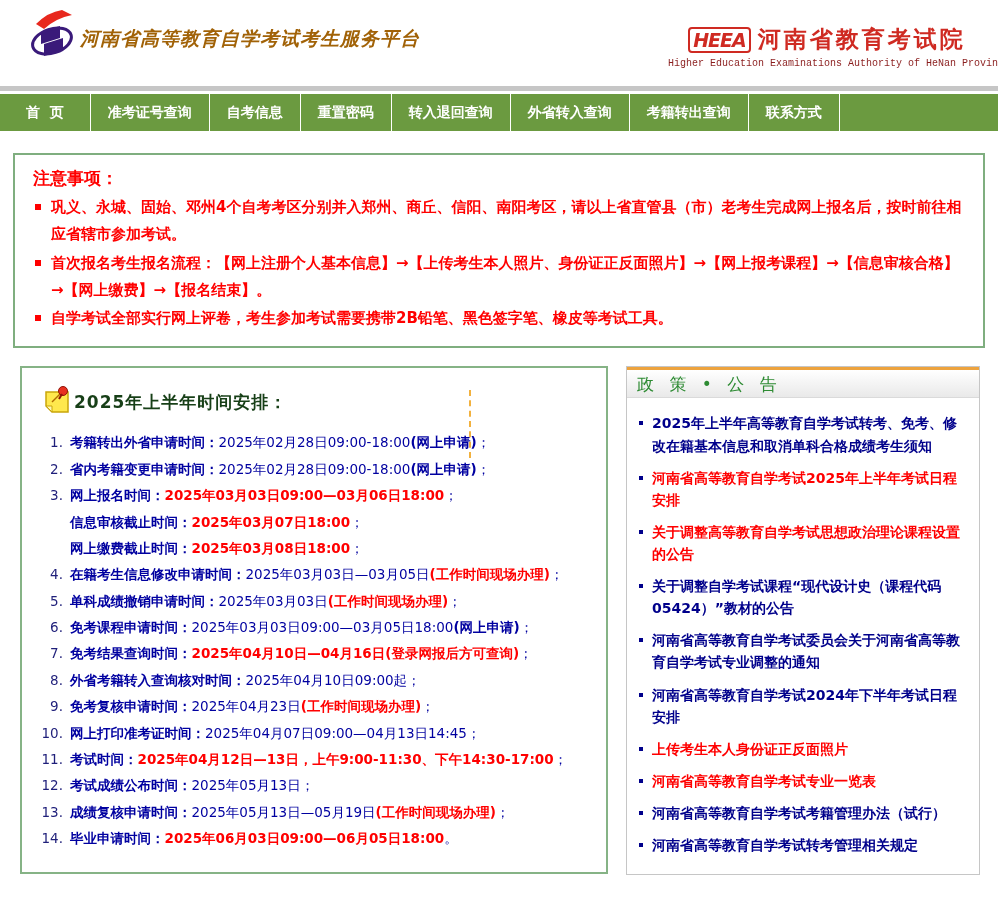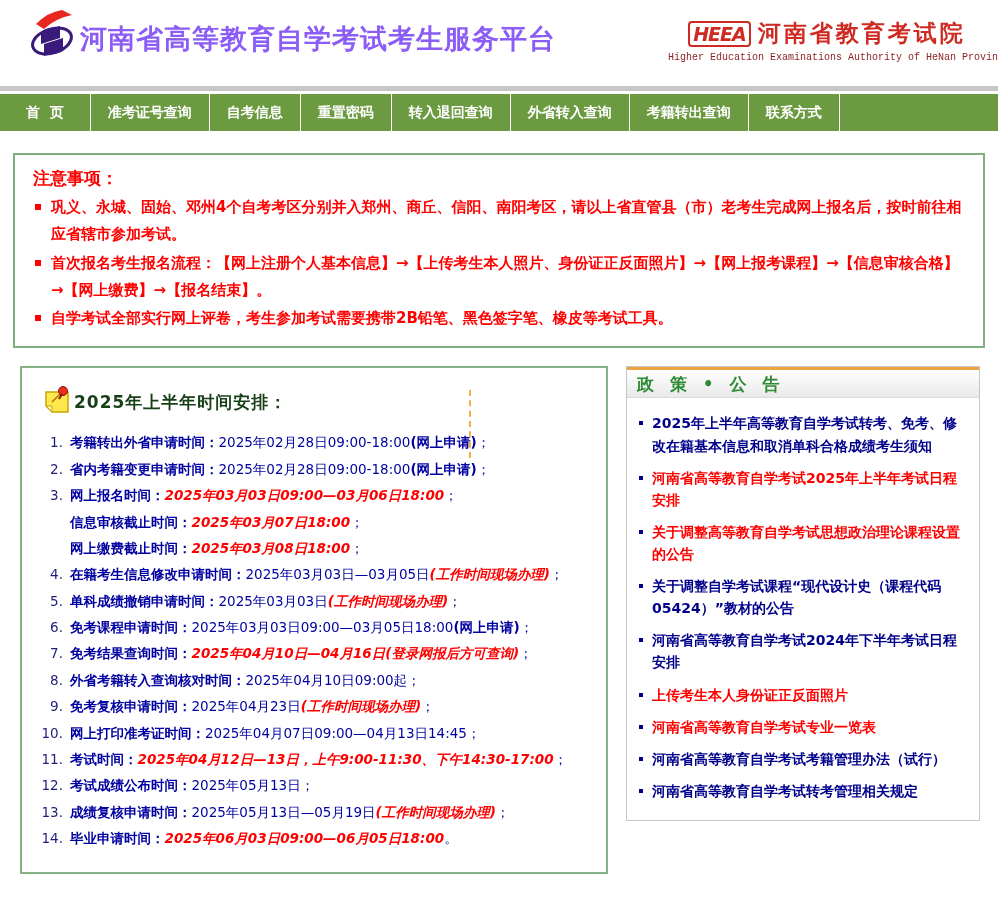--- a/index.html
+++ b/index.html
@@ -2,22 +2,22 @@
 <html><head>
 <meta charset="utf-8">
 <style>
   * { margin:0; padding:0; box-sizing:border-box; }
   html,body { width:998px; height:909px; overflow:hidden; background:#fff;
     font-family:"DejaVu Sans","Liberation Sans",sans-serif; }
 
   
   .topbar { height:86px; position:relative; background:#fff; }
   .brand { position:absolute; left:26px; top:8px; display:flex; align-items:center; gap:6px; }
-  .site-title { font-size:27px; font-weight:bold; color:#8b5cf6; letter-spacing:1px; }
-  .authority { position:absolute; right:12px; top:18px; width:318px; text-align:center; }
+  .site-title { font-size:19px; font-weight:bold; color:#a16207; letter-spacing:1px;font-style:italic; }
+  .authority { position:absolute; right:12px; top:24px; width:318px; text-align:center; }
   .auth-row { display:flex; align-items:center; justify-content:center; gap:7px; }
   .heea { font-size:19px; font-weight:bold; font-style:italic; color:#cf2a22;
     border:2px solid #cf2a22; border-radius:4px; padding:0 3px; letter-spacing:-1px; }
   .auth-name { font-size:23px; font-weight:bold; color:#cf2a22; letter-spacing:3px; }
   .auth-sub { font-size:10px; color:#8b1e1e; margin-top:3px;
     font-family:"Liberation Mono","DejaVu Sans Mono",monospace; white-space:nowrap; }
 
   .gray-strip { height:5px; background:#c6c6c6; margin-bottom:3px; }
 
   
@@ -43,26 +43,26 @@
   .sched-box { border:2px solid #86b386; padding:12px 8px 16px 14px; position:relative; }
   .dashline { position:absolute; left:447px; top:22px; height:68px;
     border-left:2px dashed #f2b13e; }
   .sched-head { display:flex; align-items:center; gap:0; margin:4px 0 14px 6px; }
   .sched-title { font-size:17px; font-weight:bold; color:#173f17; letter-spacing:1px; }
   .sched-row { display:flex; font-size:13.5px; line-height:1.25; margin-bottom:9.5px; }
   .sched-row .num { flex:0 0 34px; text-align:right; padding-right:7px; color:#1f1f7a; }
   .seg-lbl   { color:#0000a0; font-weight:bold; }
   .seg-navy  { color:#0000a0; }
   .seg-navyb { color:#0000a0; font-weight:bold; }
-  .seg-red   { color:#ff0000; font-weight:bold;font-style:italic; }
+  .seg-red   { color:#ff0000; font-weight:bold; }
 
   
   .panel-head { border-top:3px solid #eda33e; border-bottom:1px solid #dadada; height:31px;
     line-height:28px; padding-left:10px; background:linear-gradient(#ffffff,#e9e9e9);
-    color:#2e8b33; font-size:17px; font-weight:bold; letter-spacing:5px; }
+    color:#2e8b33; font-size:17px; font-weight:normal; letter-spacing:5px; }
   .ann-list { padding:14px 10px 8px 12px; }
   .ann-item { display:flex; gap:9px; font-size:14px; font-weight:bold; line-height:1.58;
     margin-bottom:10px; cursor:pointer; }
   .ann-item .sq { width:4px; height:4px; flex:0 0 auto; margin-top:9px; }
   .ann-navy { color:#00008b; } .ann-navy .sq { background:#00008b; }
   .ann-red  { color:#ff0000; } .ann-red  .sq { background:#00008b; }
 </style>
 </head>
 <body>
 
@@ -218,20 +218,24 @@
         <div class="ann-item ann-red">
           <span class="sq"></span>
           <span>关于调整高等教育自学考试思想政治理论课程设置的公告</span>
         </div>
         <div class="ann-item ann-navy">
           <span class="sq"></span>
           <span>关于调整自学考试课程“现代设计史（课程代码05424）”教材的公告</span>
         </div>
         <div class="ann-item ann-navy">
           <span class="sq"></span>
+          <span>河南省高等教育自学考试委员会关于河南省高等教育自学考试专业调整的通知</span>
+        </div>
+        <div class="ann-item ann-navy">
+          <span class="sq"></span>
           <span>河南省高等教育自学考试2024年下半年考试日程安排</span>
         </div>
         <div class="ann-item ann-red">
           <span class="sq"></span>
           <span>上传考生本人身份证正反面照片</span>
         </div>
         <div class="ann-item ann-red">
           <span class="sq"></span>
           <span>河南省高等教育自学考试专业一览表</span>
         </div>

